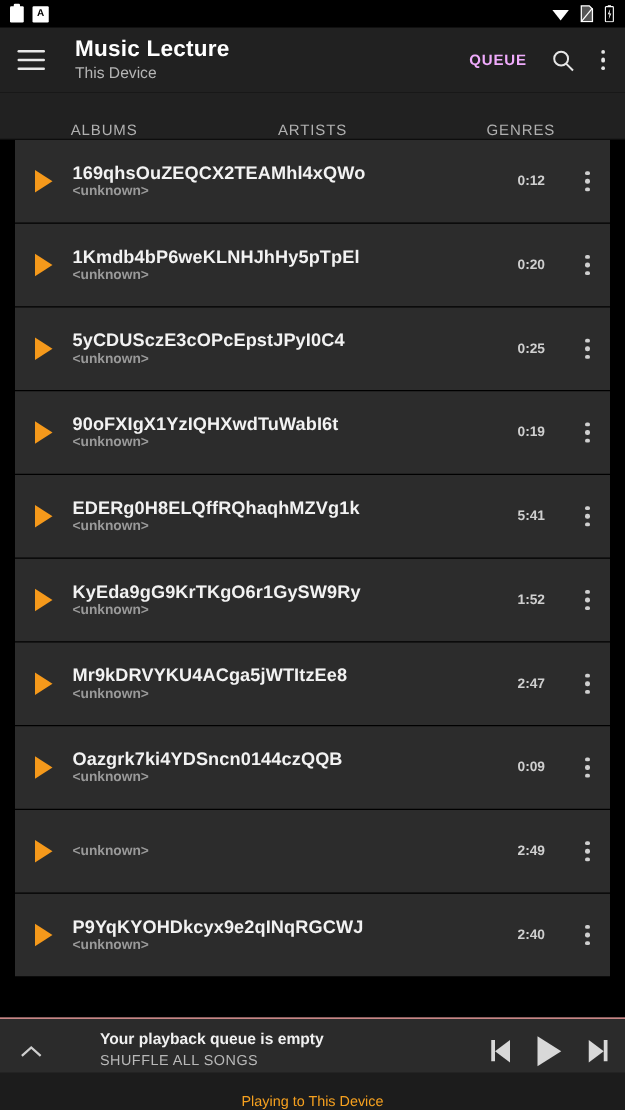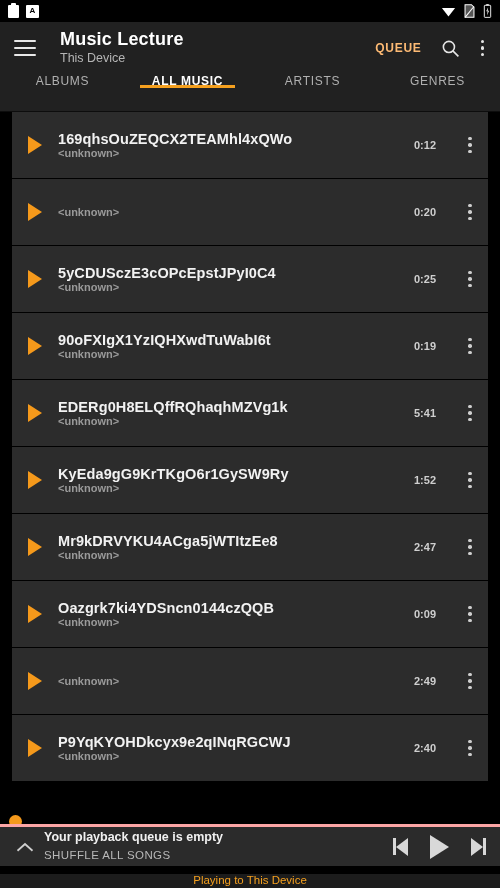--- a/index.html
+++ b/index.html
@@ -42,29 +42,29 @@
   .hamburger { width: 22px; height: 16px; display:flex; flex-direction:column;
                justify-content:space-between; cursor:pointer; }
   .hamburger span { display:block; height:2px; background:#e8e8e8; border-radius:1px; }
   .titles { margin-left: 24px; line-height: 1.05; }
   .title {
     font-size: 18px; color: #fff; font-weight: bold; letter-spacing: .2px;
   }
   .subtitle { font-size: 12.5px; color: #b5b5b5; margin-top: 3px; }
   .appbar-actions { margin-left:auto; display:flex; align-items:center; gap:19px; }
   .queue-btn {
-    font-size: 12px; color:#fdba74; font-weight:bold; letter-spacing:.7px; cursor:pointer;
+    font-size: 12px; color:#f0abfc; font-weight:bold; letter-spacing:.7px; cursor:pointer;
   }
   .search-icon { width:19px; height:19px; cursor:pointer; }
   .overflow-dots { display:flex; flex-direction:column; gap:3px; cursor:pointer; padding:2px; }
   .overflow-dots i { width:3.5px; height:3.5px; border-radius:50%; background:#e6e6e6; display:block; }
 
   
   .tabs {
-    height: 38px; background: #212121; display:flex; align-items:flex-start;
+    height: 38px; background: #212121; display:flex; align-items:flex-end;
     position: relative; border-bottom: 1px solid #0d0d0d;
   }
   .tab {
     flex: 1; display:flex; align-items:center; justify-content:center;
     font-size: 12px; letter-spacing:.7px; color:#b0b0b0; cursor:pointer;
     position: relative;
   }
   .tab.active { color:#fff; font-weight:bold; }
   .tab.active:after {
     content:""; position:absolute; left:12%; right:12%; bottom:0; height:3px;
@@ -93,43 +93,44 @@
     text-overflow:clip; letter-spacing:.1px;
   }
   .row-sub { font-size: 11px; color:#9a9a9a; margin-top:0; }
   .row-dur { font-size:11px; color:#cfcfcf; width:54px; text-align:center; flex:0 0 54px; }
   .row-more { width:36px; flex:0 0 36px; display:flex; justify-content:center; }
   .row-more .dots { display:flex; flex-direction:column; gap:3px; }
   .row-more .dots i { width:3.5px; height:3.5px; border-radius:50%; background:#cfcfcf; display:block; }
 
   
   .player {
-    position:absolute; left:0; right:0; bottom:22px; height:42px;
+    position:absolute; left:0; right:0; bottom:22px; height:52px;
     background:#2b2b2b; display:flex; align-items:center; padding:0 14px;
-    border-top:3px solid #fca5a5;
+    border-top:1px solid #fca5a5;
+    gap:36px;
   }
   .chev { width:22px; flex:0 0 22px; display:flex; justify-content:center; cursor:pointer; }
   .chev svg { width:18px; height:12px; }
   .player-text { margin-left:8px; line-height:1.1; flex:1; min-width:0; }
   .pl-line1 { font-size:12.5px; color:#f0f0f0; font-weight:bold; }
   .pl-line2 { font-size:11.5px; color:#b8b8b8; margin-top:4px; letter-spacing:.4px; }
   .transport { display:flex; align-items:center; gap:22px; margin-left:auto; }
   .tbtn { cursor:pointer; display:flex; align-items:center; }
   .prev, .next { display:flex; align-items:center; }
   .prev .bar, .next .bar { width:3px; height:17px; background:#d8d8d8; }
   .prev .tri { width:0;height:0;border-right:12px solid #d8d8d8;
                border-top:9px solid transparent;border-bottom:9px solid transparent; }
   .next .tri { width:0;height:0;border-left:12px solid #d8d8d8;
                border-top:9px solid transparent;border-bottom:9px solid transparent; }
   .playbig { width:0;height:0;border-left:19px solid #d8d8d8;
              border-top:12px solid transparent;border-bottom:12px solid transparent; }
 
   .castbar {
-    position:absolute; left:0; right:0; bottom:0; height:14px; background:#1c1c1c;
-    display:flex; align-items:flex-start; justify-content:center;
+    position:absolute; left:0; right:0; bottom:0; height:30px; background:#1c1c1c;
+    display:flex; align-items:flex-end; justify-content:center;
   }
   .castbar span { font-size:11.5px; color:#f5a01f; }
 
   
   .orange-dot {
     position:absolute; left:9px; bottom:60px; width:13px; height:13px;
     border-radius:50%; background:#f5991b;
   }
 </style>
 </head>
@@ -177,21 +178,20 @@
       <div class="overflow-dots">
         <i></i>
           <i></i>
           <i></i>
       </div>
     </div>
   </div>
 
   <div class="tabs" id="tab-bar">
       <div class="tab">ALBUMS</div>
-      <div class="tab active">ALL MUSIC</div>
       <div class="tab">ARTISTS</div>
       <div class="tab">GENRES</div>
     </div>
 
   <div class="list" id="track-list">
       <div class="row">
         <div class="play-icon">
           <div class="tri"></div>
         </div>
         <div class="row-text">
@@ -205,20 +205,21 @@
             <i></i>
             <i></i>
           </div>
         </div>
       </div>
       <div class="row">
         <div class="play-icon">
           <div class="tri"></div>
         </div>
         <div class="row-text">
+          <div class="row-title">1Kmdb4bP6weKLNHJhHy5pTpEl</div>
           <div class="row-sub">&lt;unknown&gt;</div>
         </div>
         <div class="row-dur">0:20</div>
         <div class="row-more">
           <div class="dots">
             <i></i>
             <i></i>
             <i></i>
           </div>
         </div>

